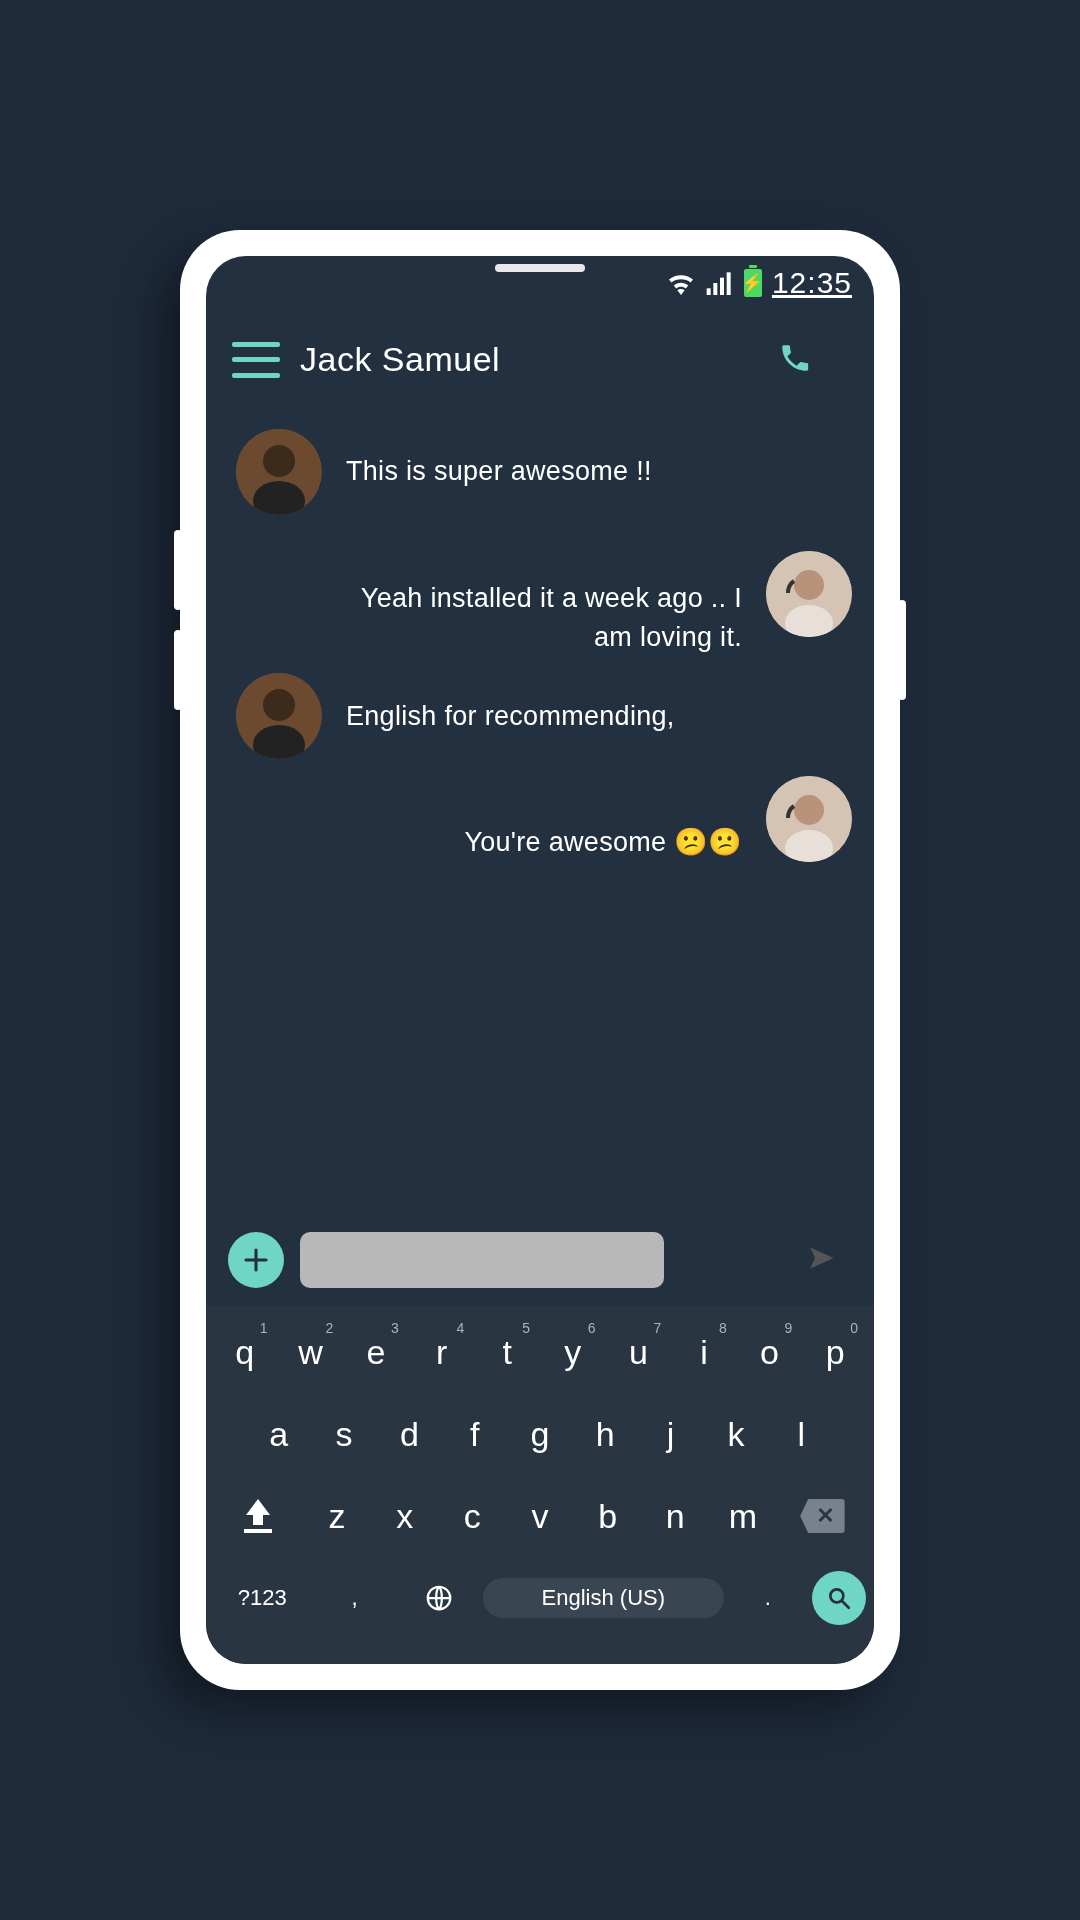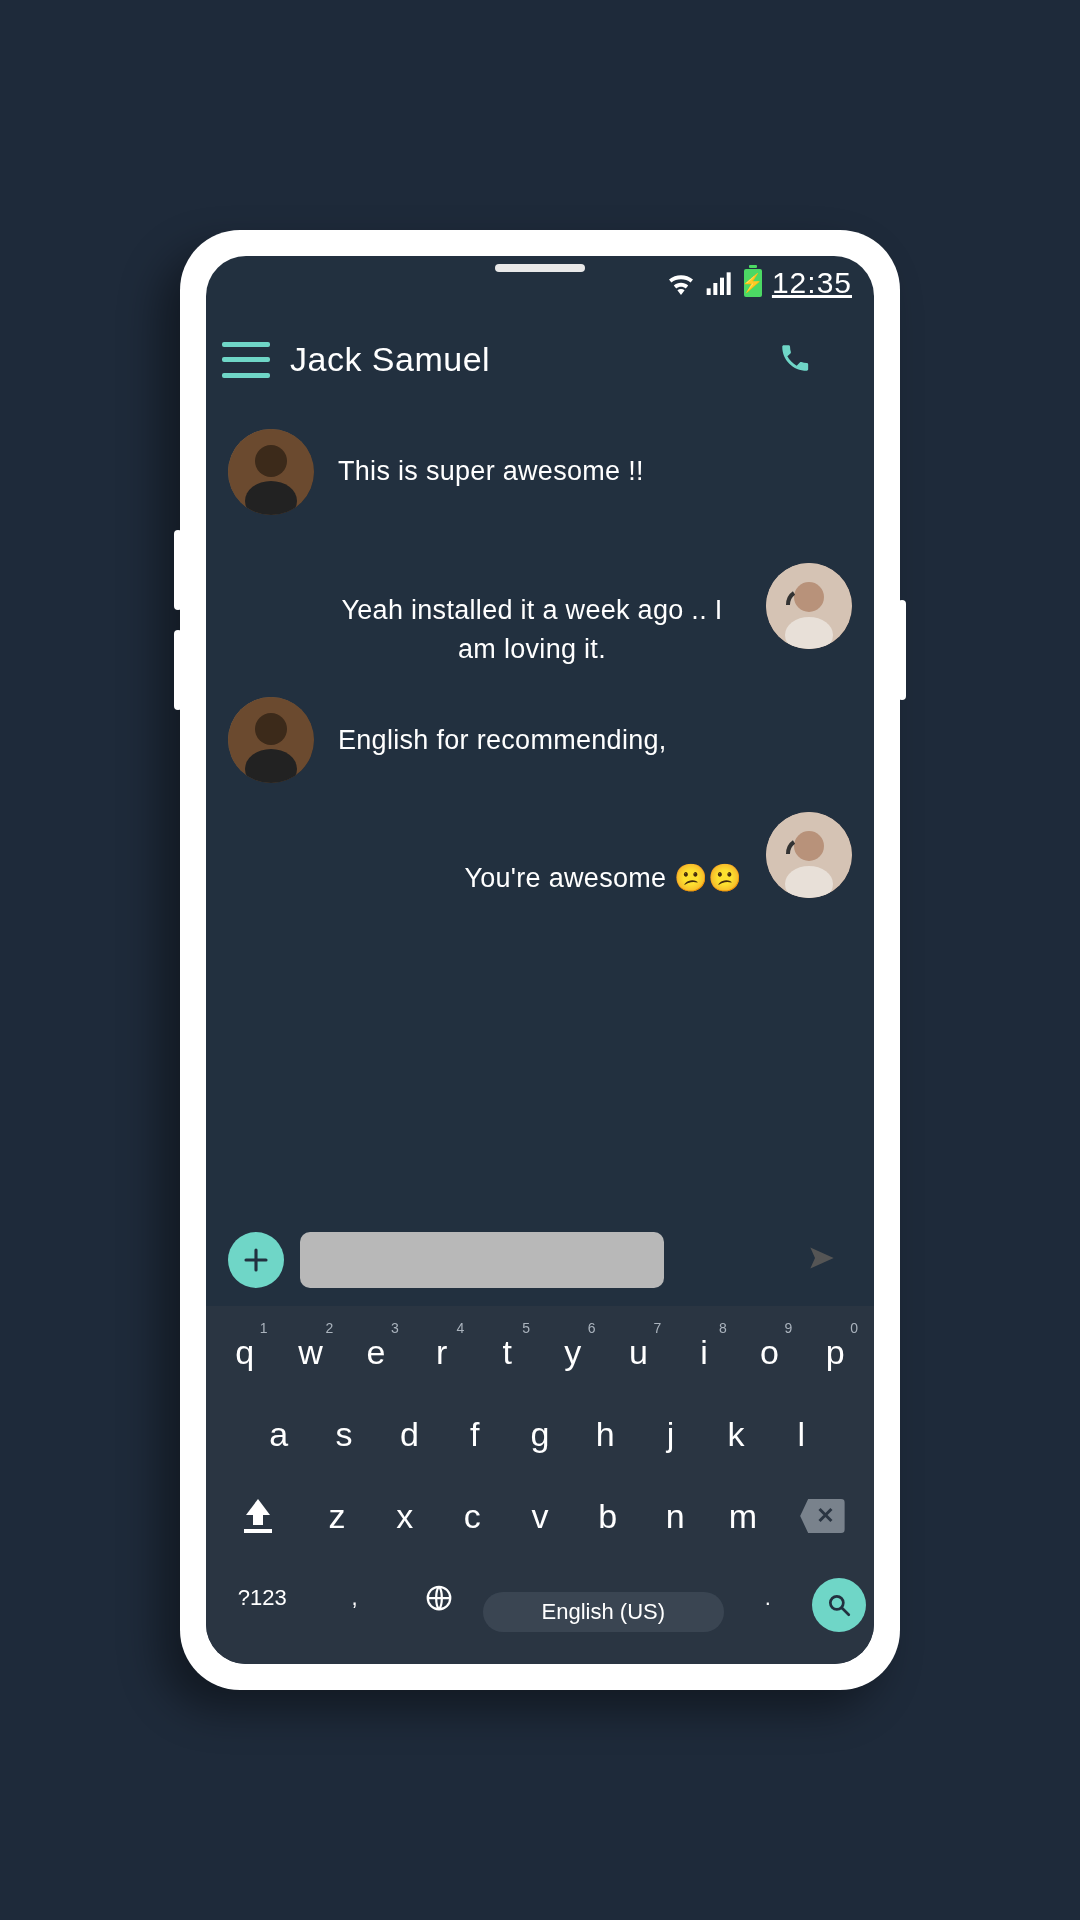--- a/index.html
+++ b/index.html
@@ -64,21 +64,21 @@
   .status-time { font-size: 30px; letter-spacing: 1px; text-decoration: underline; }
   .wifi-icon, .signal-icon, .battery-icon { display:inline-flex; }
   .battery-body { width: 18px; height: 28px; background: #4cd964; border-radius: 2px; position: relative; display:flex; align-items:center; justify-content:center;}
   .battery-body::before { content:""; position:absolute; top:-4px; left:50%; transform:translateX(-50%); width:8px; height:3px; background:#4cd964; border-radius:1px;}
   .bolt { color:#fff; font-size:18px; line-height:1;}
 
   
   .chat-header {
     display: flex;
     align-items: center;
-    padding: 30px 22px 10px 16px;
+    padding: 30px 22px 10px 26px;
     gap: 20px;
   }
   .hamburger {
     width: 48px; height: 36px;
     display: flex; flex-direction: column; justify-content: space-between;
     cursor: pointer;
   }
   .hamburger span {
     height: 5px; background: #6fd6c7; border-radius: 2px;
   }
@@ -86,37 +86,37 @@
     font-size: 34px;
     font-weight: 300;
     letter-spacing: 0.5px;
     flex: 1;
   }
   .call-btn { color: #6fd6c7; margin-right: 40px; cursor:pointer; }
 
   
   .messages {
     flex: 1;
-    padding: 40px 22px 10px 22px;
+    padding: 40px 22px 10px 30px;
     display: flex;
     flex-direction: column;
-    gap: 28px;
+    gap: 16px;
   }
   .msg {
     display: flex;
     align-items: center;
     gap: 24px;
     font-size: 27px;
     font-weight: 300;
     letter-spacing: 0.3px;
   }
   .msg.in { justify-content: flex-start; }
   .msg.out { justify-content: flex-end; }
   .msg .text { max-width: 420px; line-height: 1.45; }
-  .msg.out .text { text-align: center; margin-top: 48px; }
+  .msg.out .text { text-align: right; margin-top: 48px; }
   .avatar {
     width: 86px; height: 86px; border-radius: 50%;
     background: linear-gradient(135deg,#8f6b4a,#3c2d23);
     flex-shrink: 0;
     display:flex; align-items:center; justify-content:center;
     overflow:hidden;
     color:#fff;
   }
   .avatar.other { background: linear-gradient(135deg,#d9c5b6,#a38372); }
 
@@ -191,21 +191,21 @@
     padding:4px 10px 4px 16px;
     border-radius:4px;
     clip-path: polygon(18% 0, 100% 0, 100% 100%, 18% 100%, 0 50%);
     font-size:22px;
     font-weight:600;
   }
   .shift-shape { display:flex; flex-direction:column; align-items:center; gap:0px;}
   .shift-arrow { width:0;height:0;border-left:12px solid transparent;border-right:12px solid transparent;border-bottom:16px solid #fff;}
   .shift-stem { width:10px;height:10px;background:#fff;}
   .shift-bar { width:28px;height:4px;background:#fff;margin-top:4px;}
-  .kb-row.row4 { align-items:flex-end; }
+  .kb-row.row4 { align-items:center; }
   .key.small { font-size:22px; }
   .key.lang {
     flex: 3;
     background:#3a4552;
     border-radius: 20px;
     height:40px;
     font-size:22px;
   }
   .key.search {
     flex:none;

